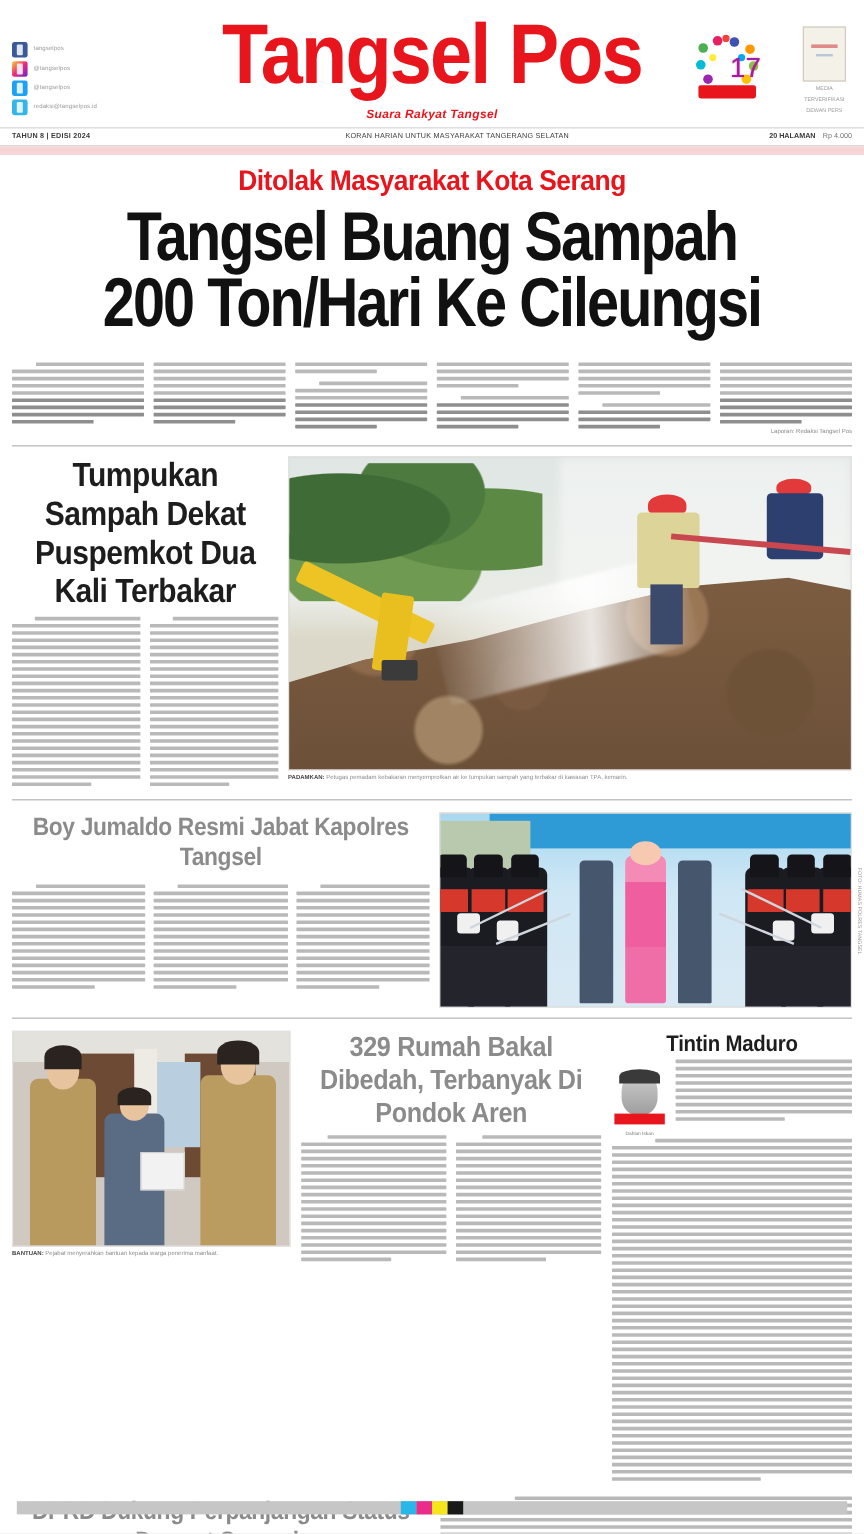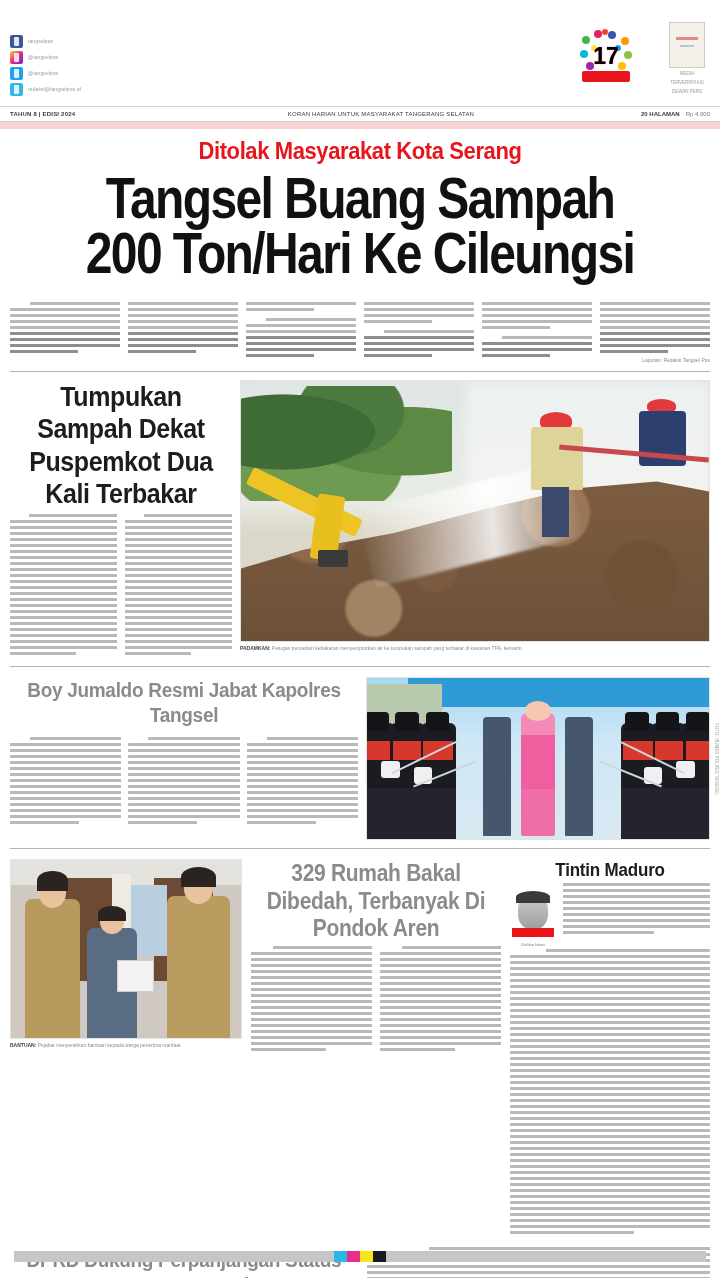--- a/index.html
+++ b/index.html
@@ -67,22 +67,22 @@
     color: #e8151d; letter-spacing: .3px;
   }
 
   .anniv {
     position: absolute; right: 86px; top: 28px;
     width: 56px; height: 56px;
   }
   .anniv-burst { position: absolute; inset: 0; }
   .anniv-num {
     position: absolute; left: 0; right: 0; top: 15px;
-    text-align: center; font-size: 23px; font-weight: bold;
-    color: #000000; text-shadow: 0 0 1px #e8151d;
+    text-align: right; font-size: 23px; font-weight: normal;
+    color: #a21caf; text-shadow: 0 0 1px #e8151d;
   }
   .anniv-base {
     position: absolute; left: 4px; right: 4px; bottom: 2px;
     height: 11px; background: #e8151d; border-radius: 2px;
   }
   .award {
     position: absolute; right: 12px; top: 22px;
     width: 42px; text-align: center;
   }
   .award-badge {
@@ -363,20 +363,24 @@
       <div class="social-row">
         <span class="social-ic ic-tw"></span>
         <span class="social-txt">@tangselpos</span>
       </div>
       <div class="social-row">
         <span class="social-ic ic-yt"></span>
         <span class="social-txt">redaksi@tangselpos.id</span>
       </div>
     </div>
 
+    <div class="brand-wrap">
+      <div class="brand">Tangsel Pos</div>
+      <div class="brand-sub">Suara Rakyat Tangsel</div>
+    </div>
 
     <div class="anniv">
       <svg class="anniv-burst" viewBox="0 0 56 56">
         <circle cx="8" cy="12" r="4" fill="#4caf50"></circle>
           <circle cx="20" cy="6" r="4" fill="#e91e63"></circle>
         <circle cx="34" cy="7" r="4" fill="#3f51b5"></circle>
           <circle cx="47" cy="13" r="4" fill="#ff9800"></circle>
         <circle cx="6" cy="26" r="4" fill="#00bcd4"></circle>
           <circle cx="50" cy="27" r="4" fill="#8bc34a"></circle>
         <circle cx="12" cy="38" r="4" fill="#9c27b0"></circle>

